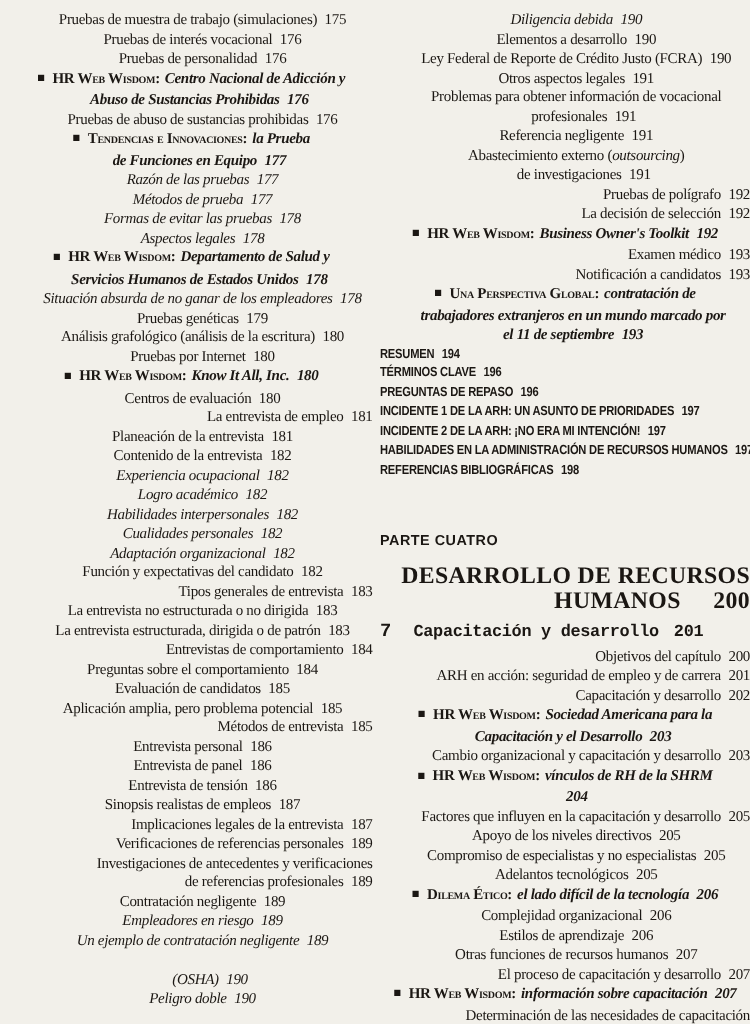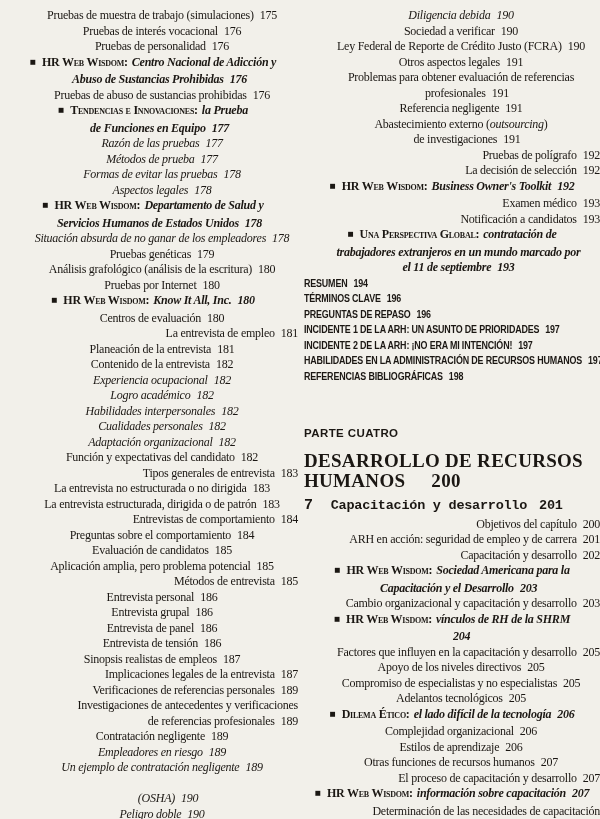--- a/index.html
+++ b/index.html
@@ -61,20 +61,21 @@
     letter-spacing: 0.4px;
     margin-top: 42px;
     margin-bottom: 9px;
   }
   .part_title {
     font-size: 19px;
     font-weight: bold;
     line-height: 20.5px;
     letter-spacing: 0.3px;
     margin-bottom: 5px;
+    text-align: right;
   }
   .part_title .page-num { margin-left: 26px; }
   .chapter {
     font-family: Liberation Mono, monospace;
     font-weight: bold;
     font-size: 13.5px;
     line-height: 17px;
     margin-bottom: 3px;
   }
   .chapter .chap-num { font-size: 15px; margin-right: 18px; }
@@ -114,39 +115,38 @@
         <div class="entry l2"><span>Función y expectativas del candidato</span><span class="page-num">182</span></div>
         <div class="entry l1"><span>Tipos generales de entrevista</span><span class="page-num">183</span></div>
         <div class="entry l2"><span>La entrevista no estructurada o no dirigida</span><span class="page-num">183</span></div>
         <div class="entry l2"><span>La entrevista estructurada, dirigida o de patrón</span><span class="page-num">183</span></div>
         <div class="entry l1"><span>Entrevistas de comportamiento</span><span class="page-num">184</span></div>
         <div class="entry l2"><span>Preguntas sobre el comportamiento</span><span class="page-num">184</span></div>
         <div class="entry l2"><span>Evaluación de candidatos</span><span class="page-num">185</span></div>
         <div class="entry l2"><span>Aplicación amplia, pero problema potencial</span><span class="page-num">185</span></div>
         <div class="entry l1"><span>Métodos de entrevista</span><span class="page-num">185</span></div>
         <div class="entry l2"><span>Entrevista personal</span><span class="page-num">186</span></div>
-        <div class="entry l2"><span>Entrevista grupal</span><span class="page-num">186</span></div>
         <div class="entry l2"><span>Entrevista de panel</span><span class="page-num">186</span></div>
         <div class="entry l2"><span>Entrevista de tensión</span><span class="page-num">186</span></div>
         <div class="entry l2"><span>Sinopsis realistas de empleos</span><span class="page-num">187</span></div>
         <div class="entry l1"><span>Implicaciones legales de la entrevista</span><span class="page-num">187</span></div>
         <div class="entry l1"><span>Verificaciones de referencias personales</span><span class="page-num">189</span></div>
         <div class="entry l1"><span>Investigaciones de antecedentes y verificaciones</span><br><span>de referencias profesionales</span><span class="page-num">189</span></div>
         <div class="entry l2"><span>Contratación negligente</span><span class="page-num">189</span></div>
         <div class="entry l2i"><span>Empleadores en riesgo</span><span class="page-num">189</span></div>
         <div class="entry l2i"><span>Un ejemplo de contratación negligente</span><span class="page-num">189</span></div>
         <div class="entry l2i"><br><span>(OSHA)</span><span class="page-num">190</span></div>
         <div class="entry l2i"><span>Peligro doble</span><span class="page-num">190</span></div>
       </div>
       <div class="col col-right">
         <div class="entry l2i"><span>Diligencia debida</span><span class="page-num">190</span></div>
-        <div class="entry l2"><span>Sociedad a verificar</span><span class="page-num">190</span></div>
+        <div class="entry l2"><span>Elementos a desarrollo</span><span class="page-num">190</span></div>
         <div class="entry l2"><span>Ley Federal de Reporte de Crédito Justo (FCRA)</span><span class="page-num">190</span></div>
         <div class="entry l2"><span>Otros aspectos legales</span><span class="page-num">191</span></div>
-        <div class="entry l2"><span>Problemas para obtener evaluación de referencias</span><br><span>profesionales</span><span class="page-num">191</span></div>
+        <div class="entry l2"><span>Problemas para obtener información de vocacional</span><br><span>profesionales</span><span class="page-num">191</span></div>
         <div class="entry l2"><span>Referencia negligente</span><span class="page-num">191</span></div>
         <div class="entry l2"><span>Abastecimiento externo (</span><span class="i">outsourcing</span><span>)</span><br><span>de investigaciones</span><span class="page-num">191</span></div>
         <div class="entry l1"><span>Pruebas de polígrafo</span><span class="page-num">192</span></div>
         <div class="entry l1"><span>La decisión de selección</span><span class="page-num">192</span></div>
         <div class="entry feature"><span class="bullet">■</span><span class="label">HR Web Wisdom:</span><span class="title">Business Owner's Toolkit</span><span class="page-num">192</span></div>
         <div class="entry l1"><span>Examen médico</span><span class="page-num">193</span></div>
         <div class="entry l1"><span>Notificación a candidatos</span><span class="page-num">193</span></div>
         <div class="entry feature"><span class="bullet">■</span><span class="label">Una Perspectiva Global:</span><span class="title">contratación de</span><br><span class="title">trabajadores extranjeros en un mundo marcado por</span><br><span class="title">el 11 de septiembre</span><span class="page-num">193</span></div>
         <div class="entry endmatter"><span>RESUMEN</span><span class="page-num">194</span></div>
         <div class="entry endmatter"><span>TÉRMINOS CLAVE</span><span class="page-num">196</span></div>

